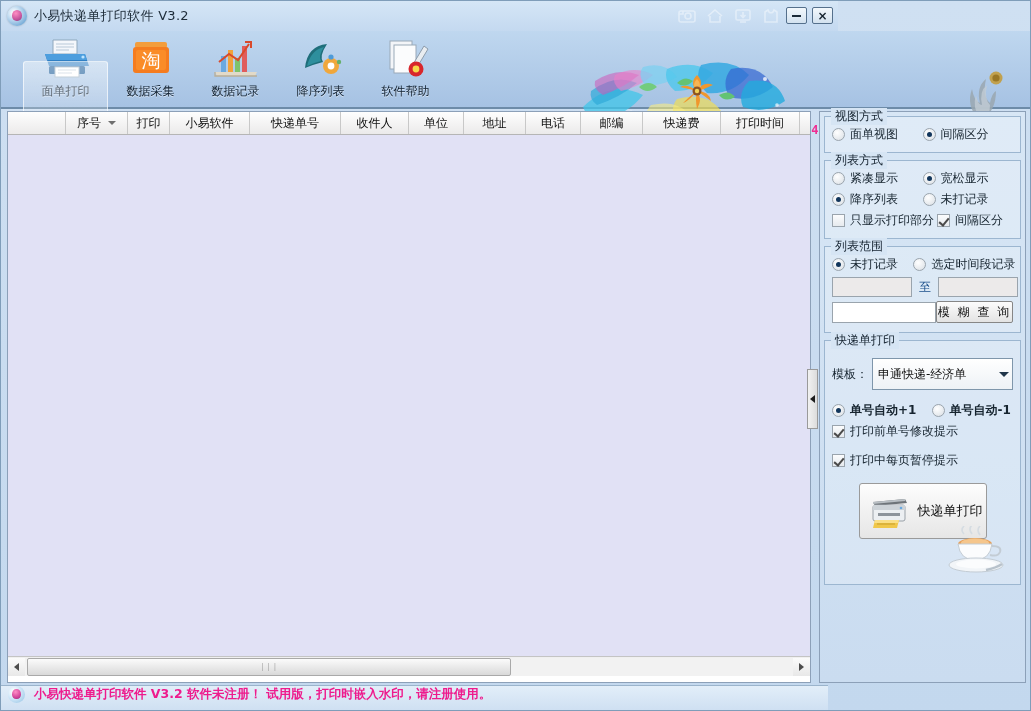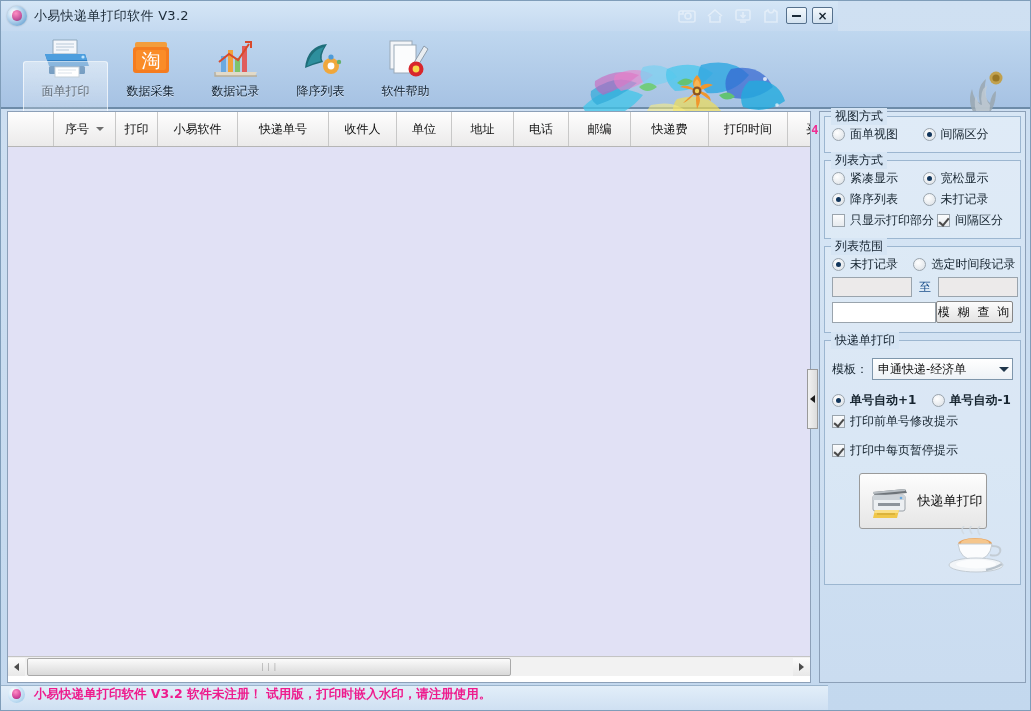--- a/index.html
+++ b/index.html
@@ -116,25 +116,26 @@
   }
 
   
   #table-wrap {
     position: absolute; left: 6px; top: 110px;
     width: 804px; height: 572px;
     background: #fff;
     border: 1px solid #8ca0b8;
   }
   #thead {
-    height: 35px;
+    height: 23px;
     background: linear-gradient(#fdfdfd, #eceaea);
     border-bottom: 1px solid #b5b5b5;
     display: flex; align-items: stretch;
     overflow: hidden;
+    padding-left: 12px;
   }
   .th {
     border-right: 1px solid #c8c8c8;
     display: flex; align-items: center; justify-content: center;
     font-size: 12px; color: #111; white-space: nowrap;
     background: linear-gradient(#fefefe, #ebeaea);
     flex: none; position: relative;
   }
   .th.corner { width: 46px; }
   .th .sortarrow {
@@ -243,21 +244,21 @@
     height: 22px;
     border: 1px solid #868686;
     background: linear-gradient(#fcfcfc, #e3e3e3);
     border-radius: 2px;
     display: flex; align-items: center; justify-content: center;
     font-size: 12px; color: #101010; letter-spacing: 2px;
     white-space: nowrap;
   }
 
   .sel-wrap {
-    flex: 1; height: 22px; position: relative;
+    flex: 1; height: 32px; position: relative;
     border: 1px solid #7f96ab;
     background: linear-gradient(#ffffff, #eef2f6);
     display: flex; align-items: center;
   }
   .sel-wrap .selval { font-size: 12px; color: #101010; padding-left: 5px; white-space: nowrap; }
   .sel-wrap .arrow {
     position: absolute; right: 3px; top: 50%; margin-top: -2px;
     width: 0; height: 0;
     border-left: 5px solid transparent; border-right: 5px solid transparent;
     border-top: 5px solid #20364a;

